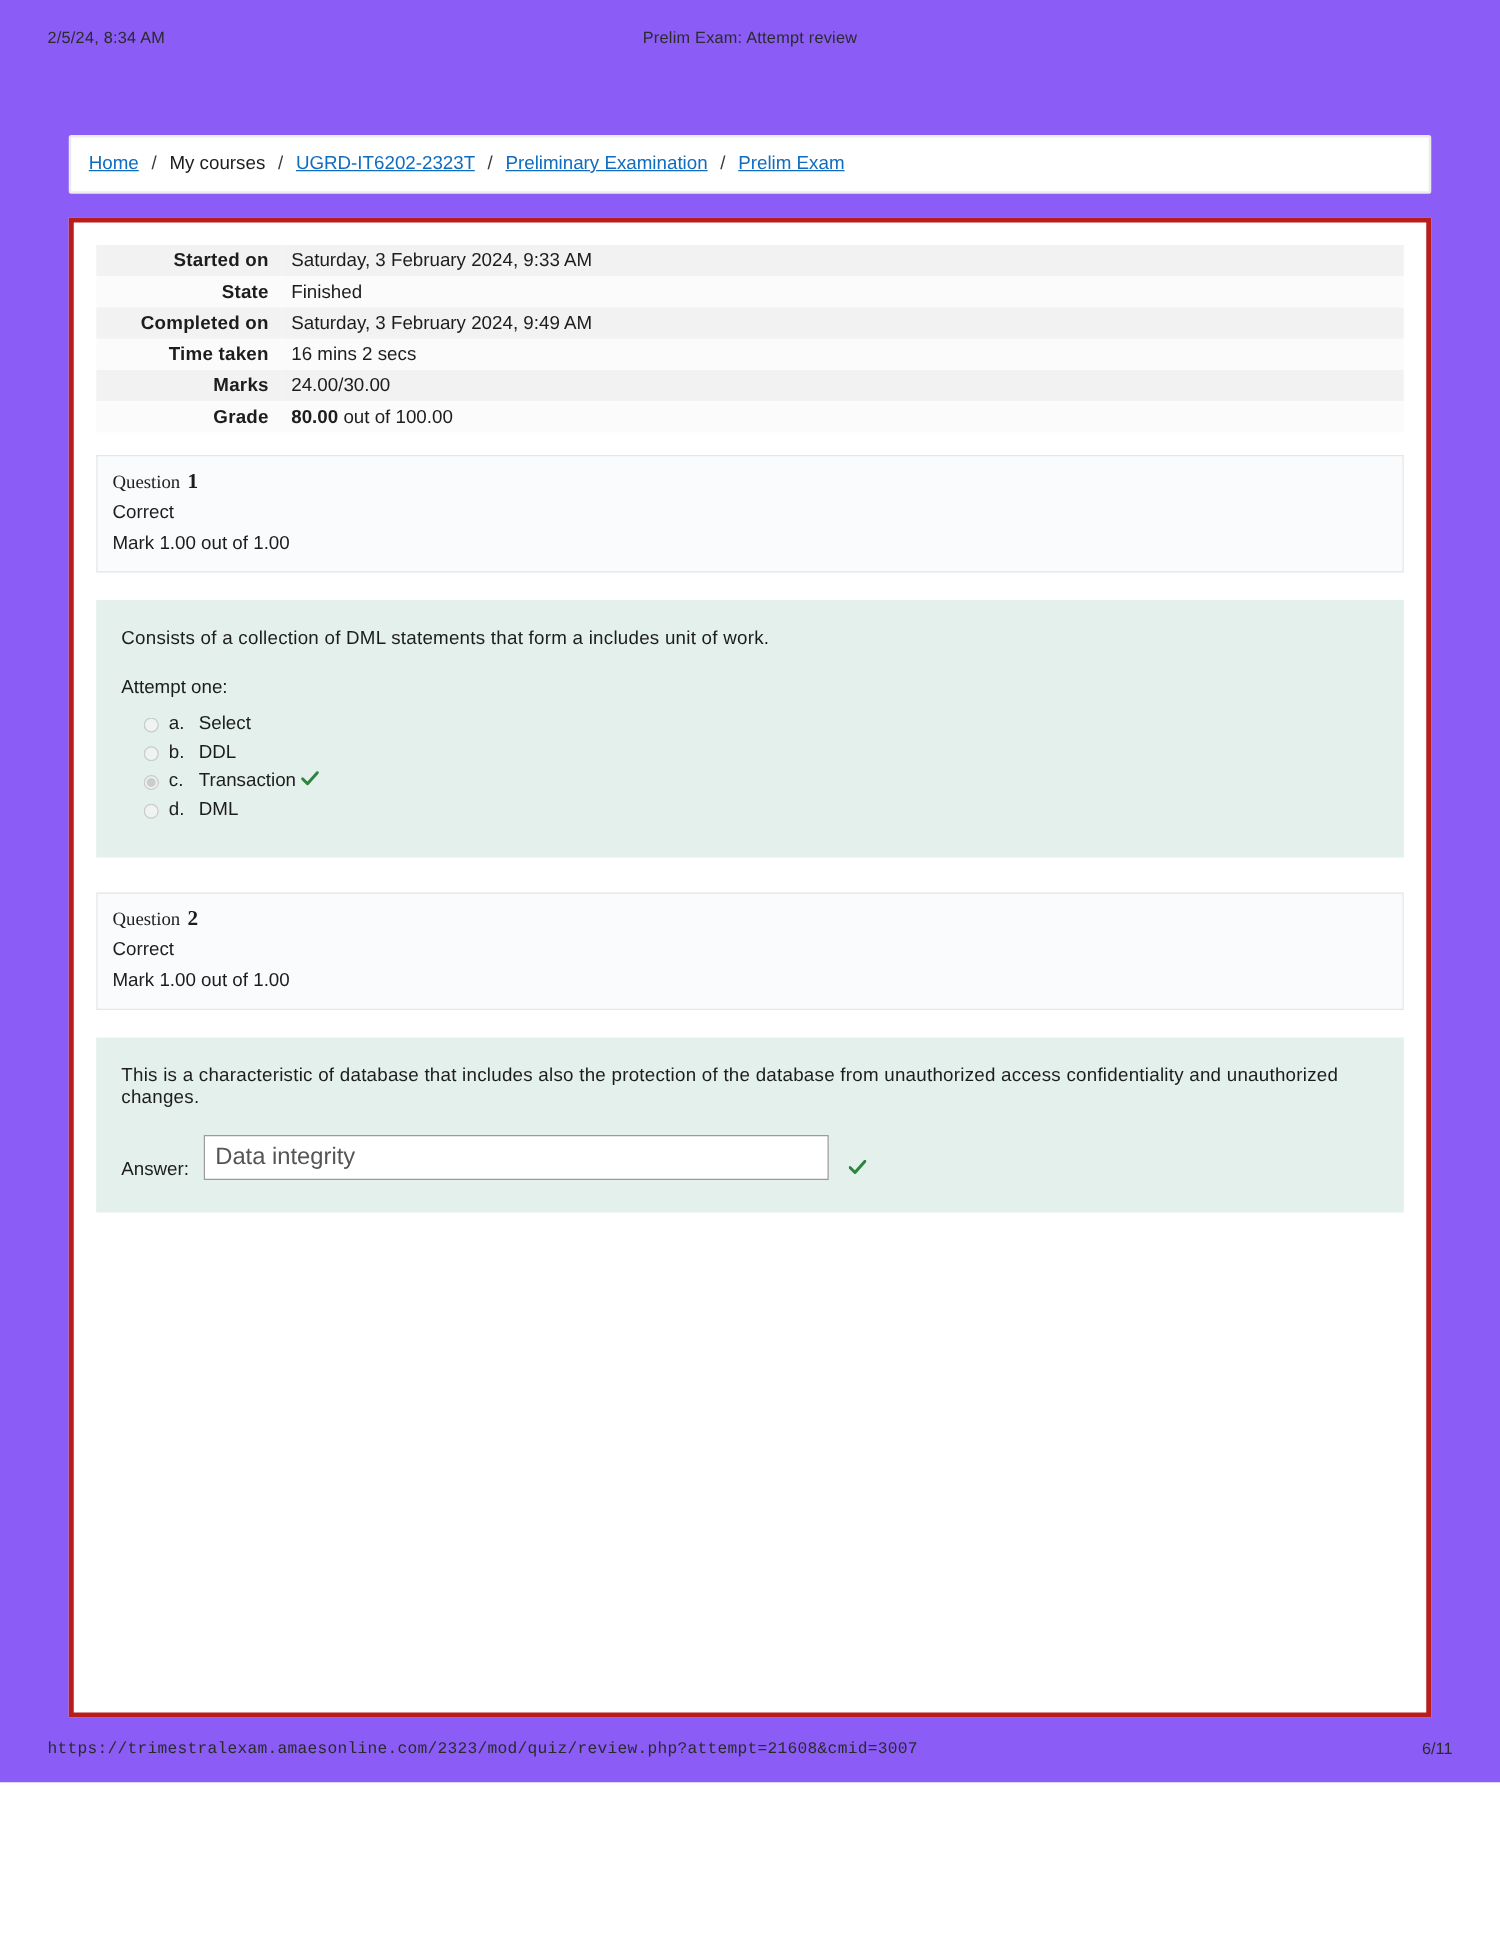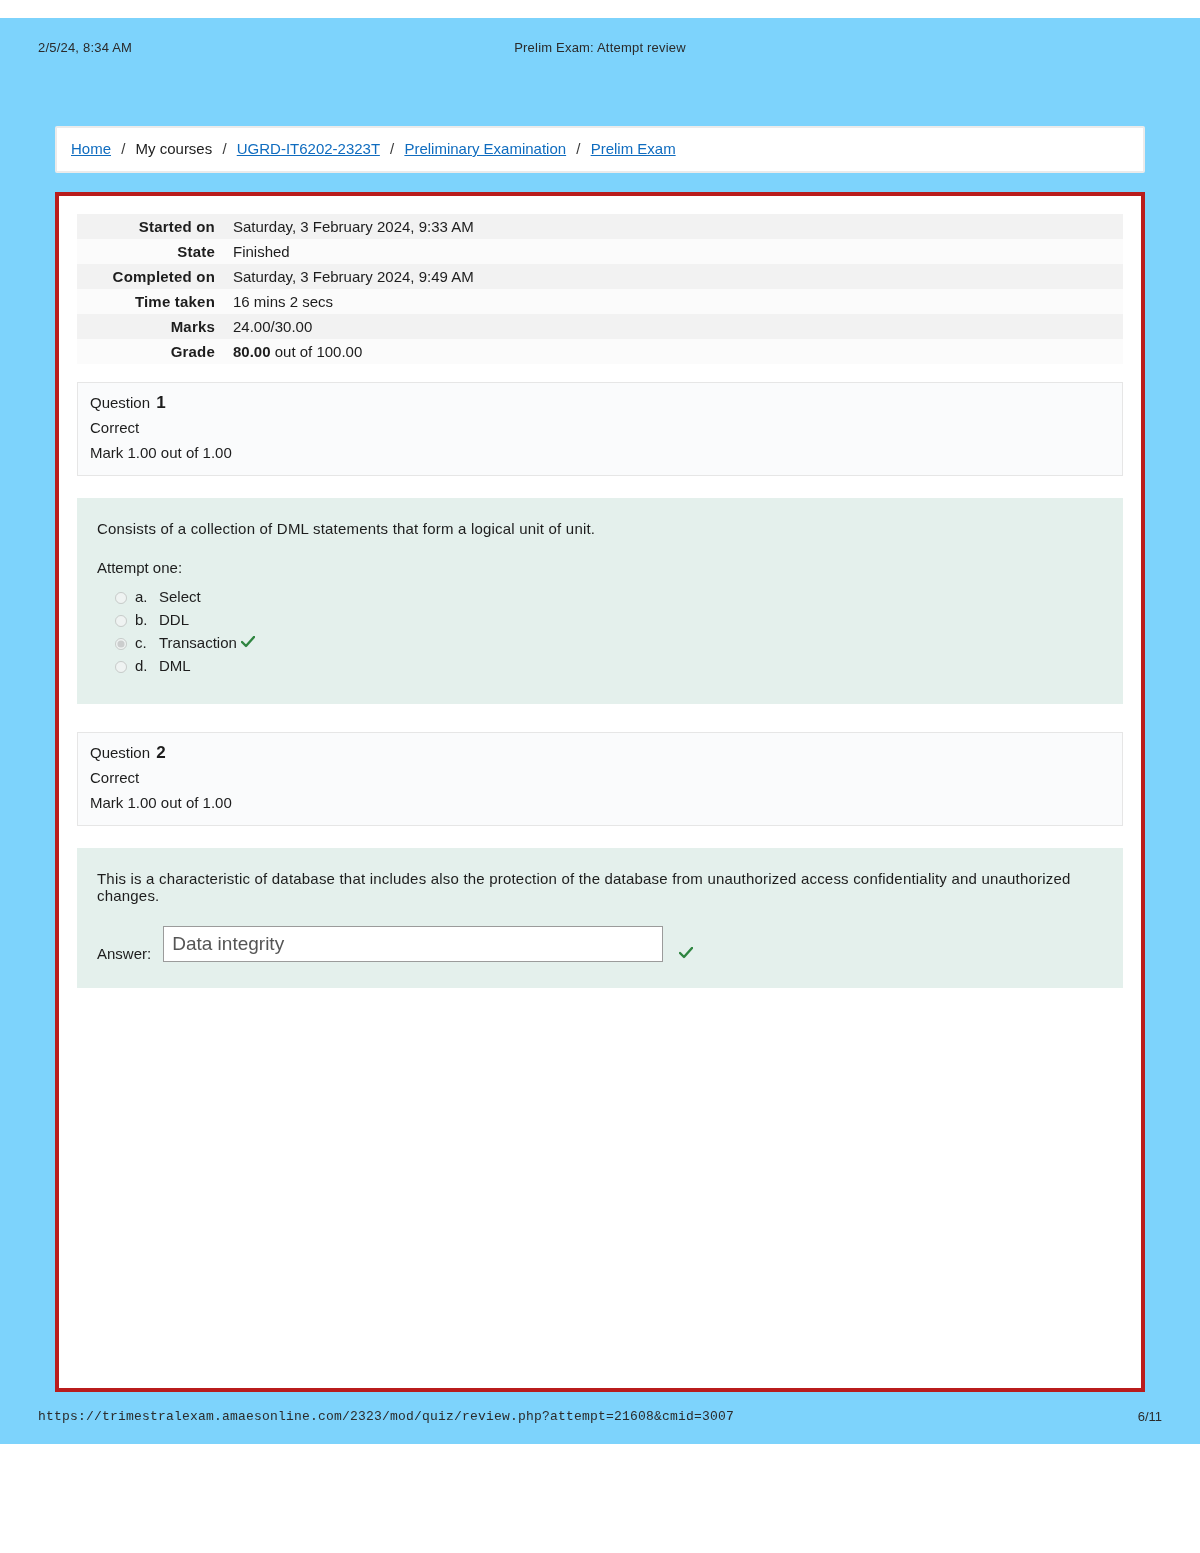--- a/index.html
+++ b/index.html
@@ -7,22 +7,21 @@
     margin: 0;
     padding: 0;
     background: #ffffff;
     font-family: "Segoe UI", Arial, sans-serif;
     color: #1d1d1d;
   }
   .page {
     width: 1200px;
     height: 1426px;
     position: relative;
-    background: #7dd3fc;
-    margin-top: 18px;
+    background: #8b5cf6;
   }
   .print-header {
     position: absolute;
     top: 22px;
     left: 0;
     right: 0;
     padding: 0 38px;
     color: #2b2b2b;
     font-size: 13px;
     letter-spacing: .2px;
@@ -90,21 +89,21 @@
   .summary-table td { padding: 4px 8px; }
   .summary-table .strong { font-weight: 700; }
 
   .q-info {
     margin-top: 18px;
     border: 1px solid #e6e6e6;
     background: #fafbfc;
     padding: 10px 12px 14px 12px;
     font-size: 15px;
   }
-  .q-info .qno { margin-bottom: 6px; }
+  .q-info .qno { margin-bottom: 6px; font-family: Liberation Serif, serif; }
   .q-info .qno .n { font-size: 17px; font-weight: 700; margin-left: 2px; }
   .q-info .state { margin-bottom: 8px; }
   .q-info .mark { }
 
   .q-body {
     margin-top: 22px;
     background: #e4f0ec;
     padding: 22px 20px 26px 20px;
     font-size: 15px;
   }
@@ -198,21 +197,21 @@
     <div class="q-info">
       <div class="qno">
         <span>Question</span>
         <span class="n">1</span>
       </div>
       <div class="state">Correct</div>
       <div class="mark">Mark 1.00 out of 1.00</div>
     </div>
 
     <div class="q-body">
-      <div class="prompt">Consists of a collection of DML statements that form a logical unit of unit.</div>
+      <div class="prompt">Consists of a collection of DML statements that form a includes unit of work.</div>
       <div class="select-one">Attempt one:</div>
 
       <div class="opt-row">
         <span class="radio">
             <input type="radio" disabled="" style="">
           </span>
         <span class="letter">a.</span>
         <span class="text">Select</span>
       </div>
       <div class="opt-row">

